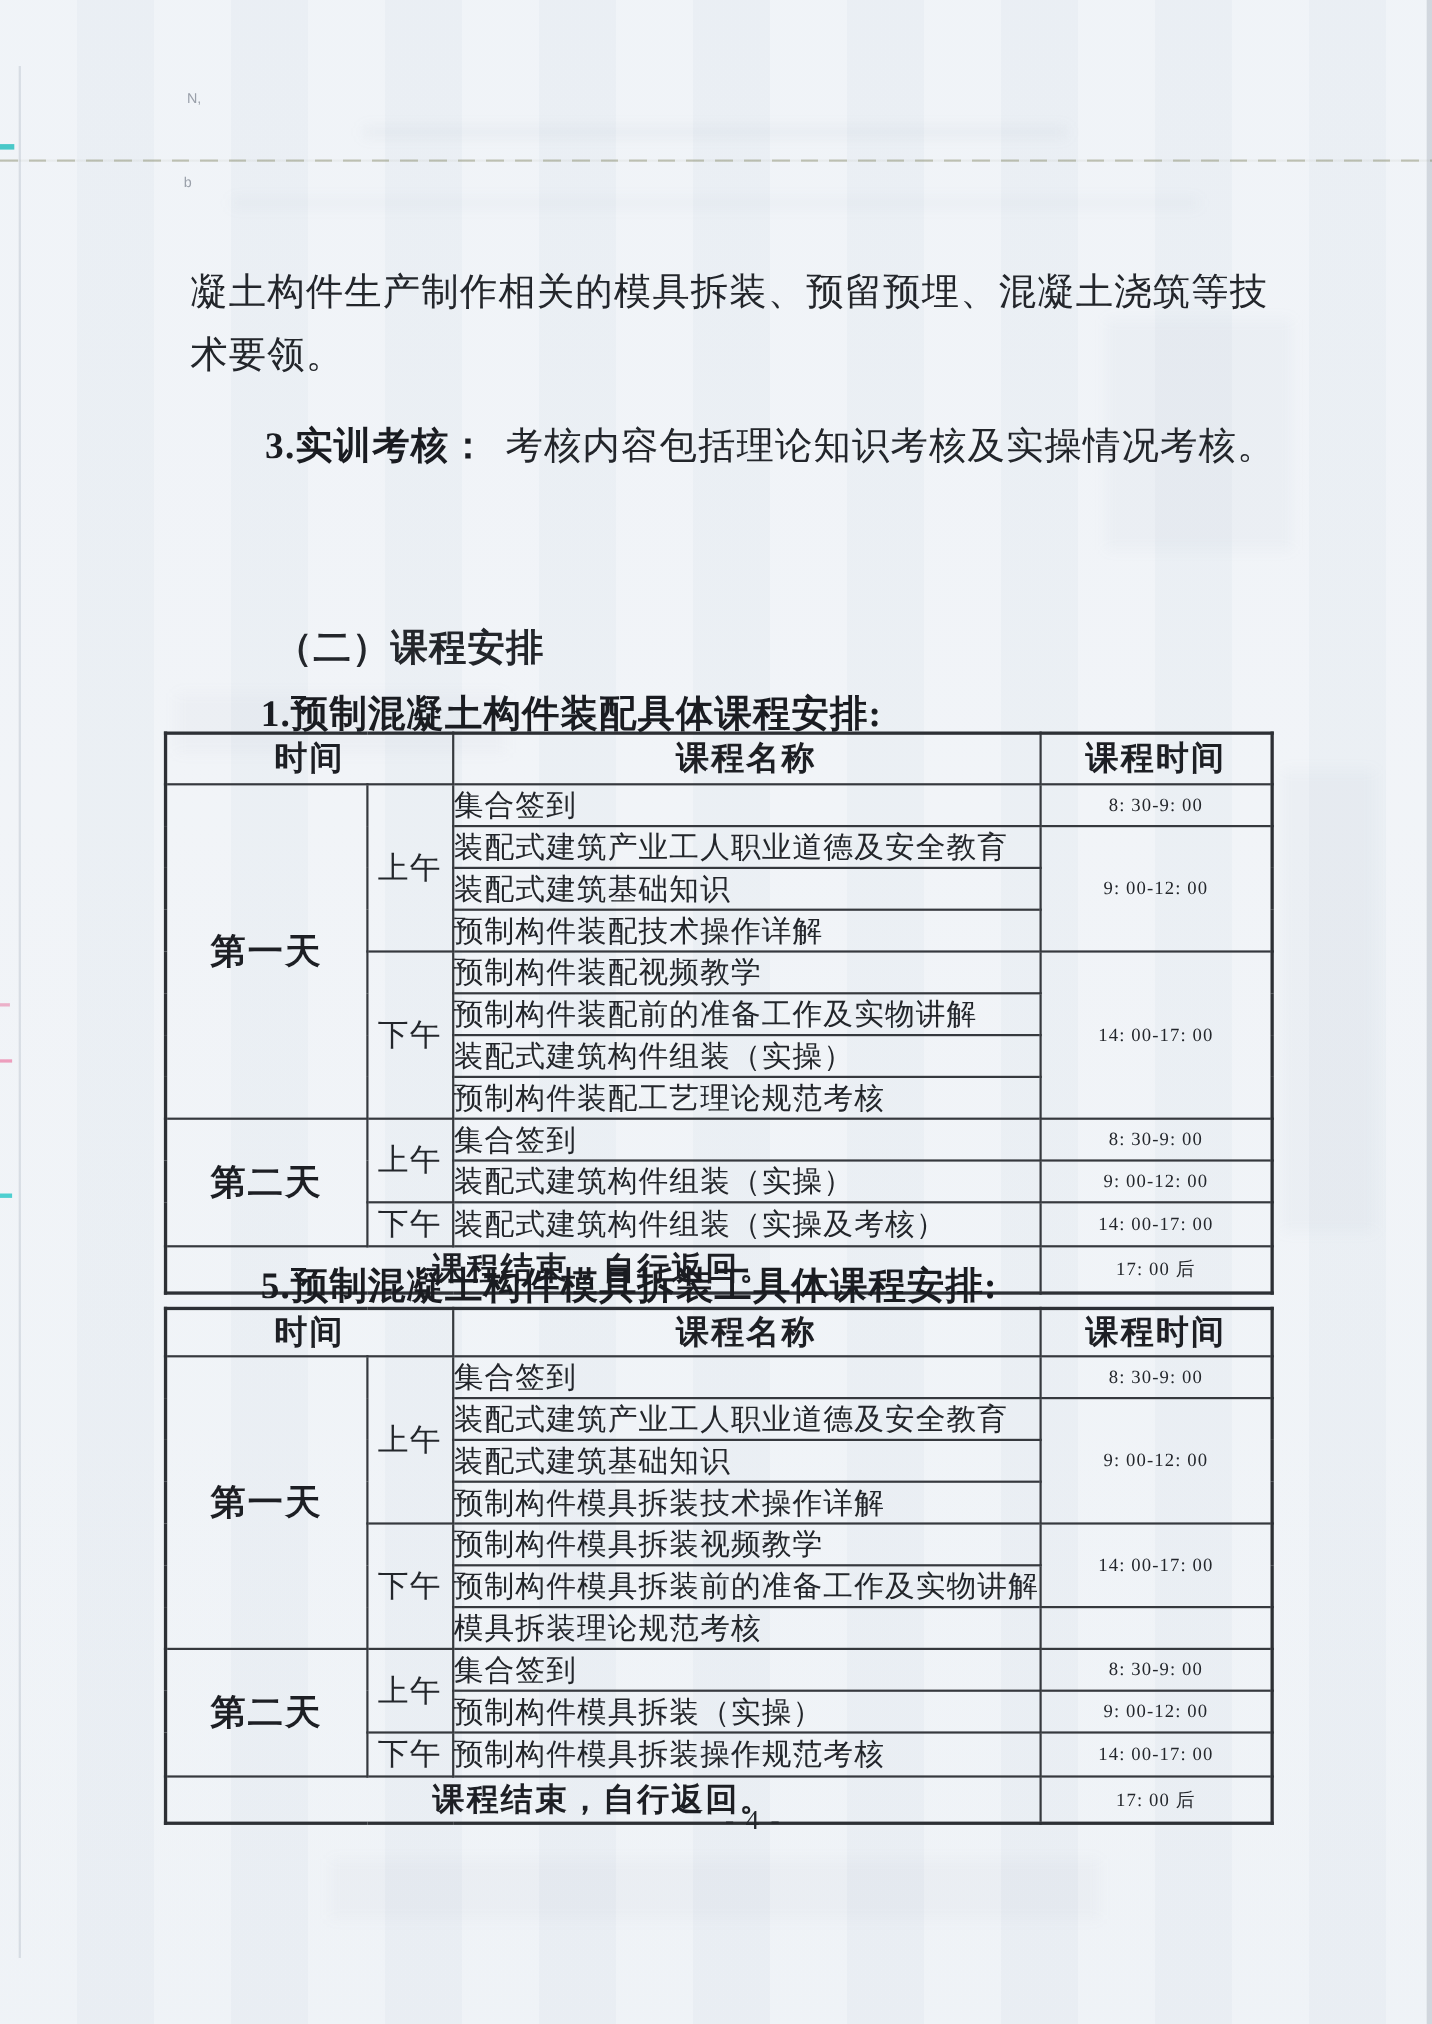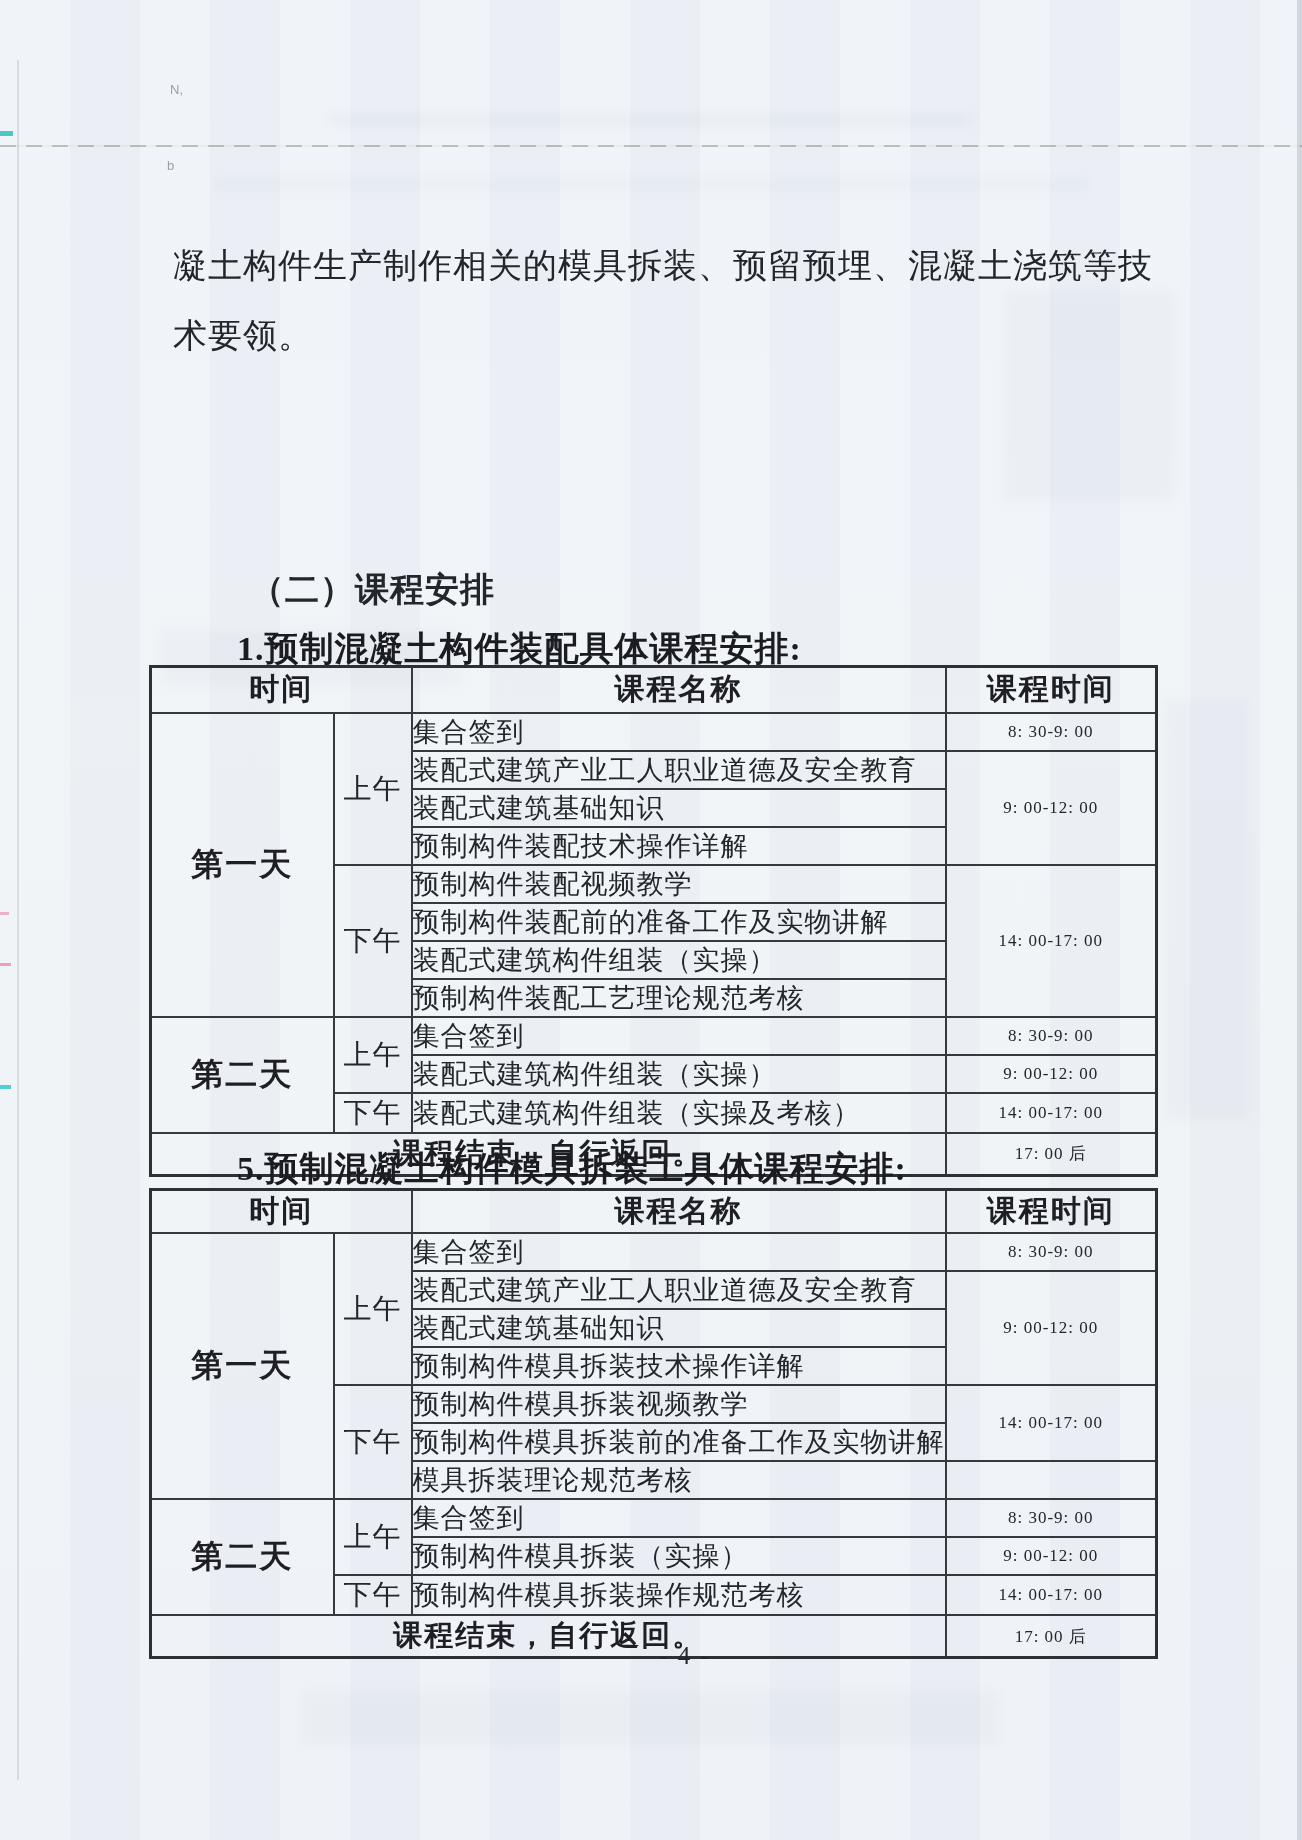--- a/index.html
+++ b/index.html
@@ -50,21 +50,22 @@
   <div class="art" style="left:1297px; top:0; width:5px; height:1840px; background:rgba(140,150,162,.30);"></div>
   <div class="art" style="left:0; top:131px; width:13px; height:5px; background:#49c8c8;"></div>
   <div class="art" style="left:0; top:145px; width:1302px; height:2px; background:repeating-linear-gradient(90deg, rgba(125,128,92,.45) 0 16px, rgba(125,128,92,.07) 16px 26px);"></div>
   <div class="art" style="left:0; top:912px; width:9px; height:3px; background:rgba(232,120,162,.55);"></div>
   <div class="art" style="left:0; top:963px; width:11px; height:3px; background:rgba(235,100,150,.6);"></div>
   <div class="art" style="left:0; top:1085px; width:11px; height:4px; background:#4ecfd0;"></div>
   <span class="pencil" style="left:170px; top:82px;">N,</span>
   <span class="pencil" style="left:167px; top:158px;">b</span>
 
   <div class="line" style="left:173px; top:246px;">凝土构件生产制作相关的模具拆装、预留预埋、混凝土浇筑等技</div>
-  <div class="line" style="left:173px; top:316px;">术要领。</div>
+  <div class="line" style="left:173px; top:304px;">术要领。</div>
+  <div class="line" style="left:241px; top:386px;"><span class="b">3.实训考核：</span><span class="gap"></span><span>考核内容包括理论知识考核及实操情况考核。</span></div>
   <div class="line" style="left:250px; top:570px; font-weight:bold;">（二）课程安排</div>
 
   <div class="title" style="left:237px; top:626px;">1.预制混凝土构件装配具体课程安排:</div>
 
   <table class="sched" id="t1" style="left:149px; top:665px; width:1006px; height:470px;">
     <colgroup>
         <col style="width:183px">
         <col style="width:78px">
         <col style="width:534px">
         <col style="width:211px">

